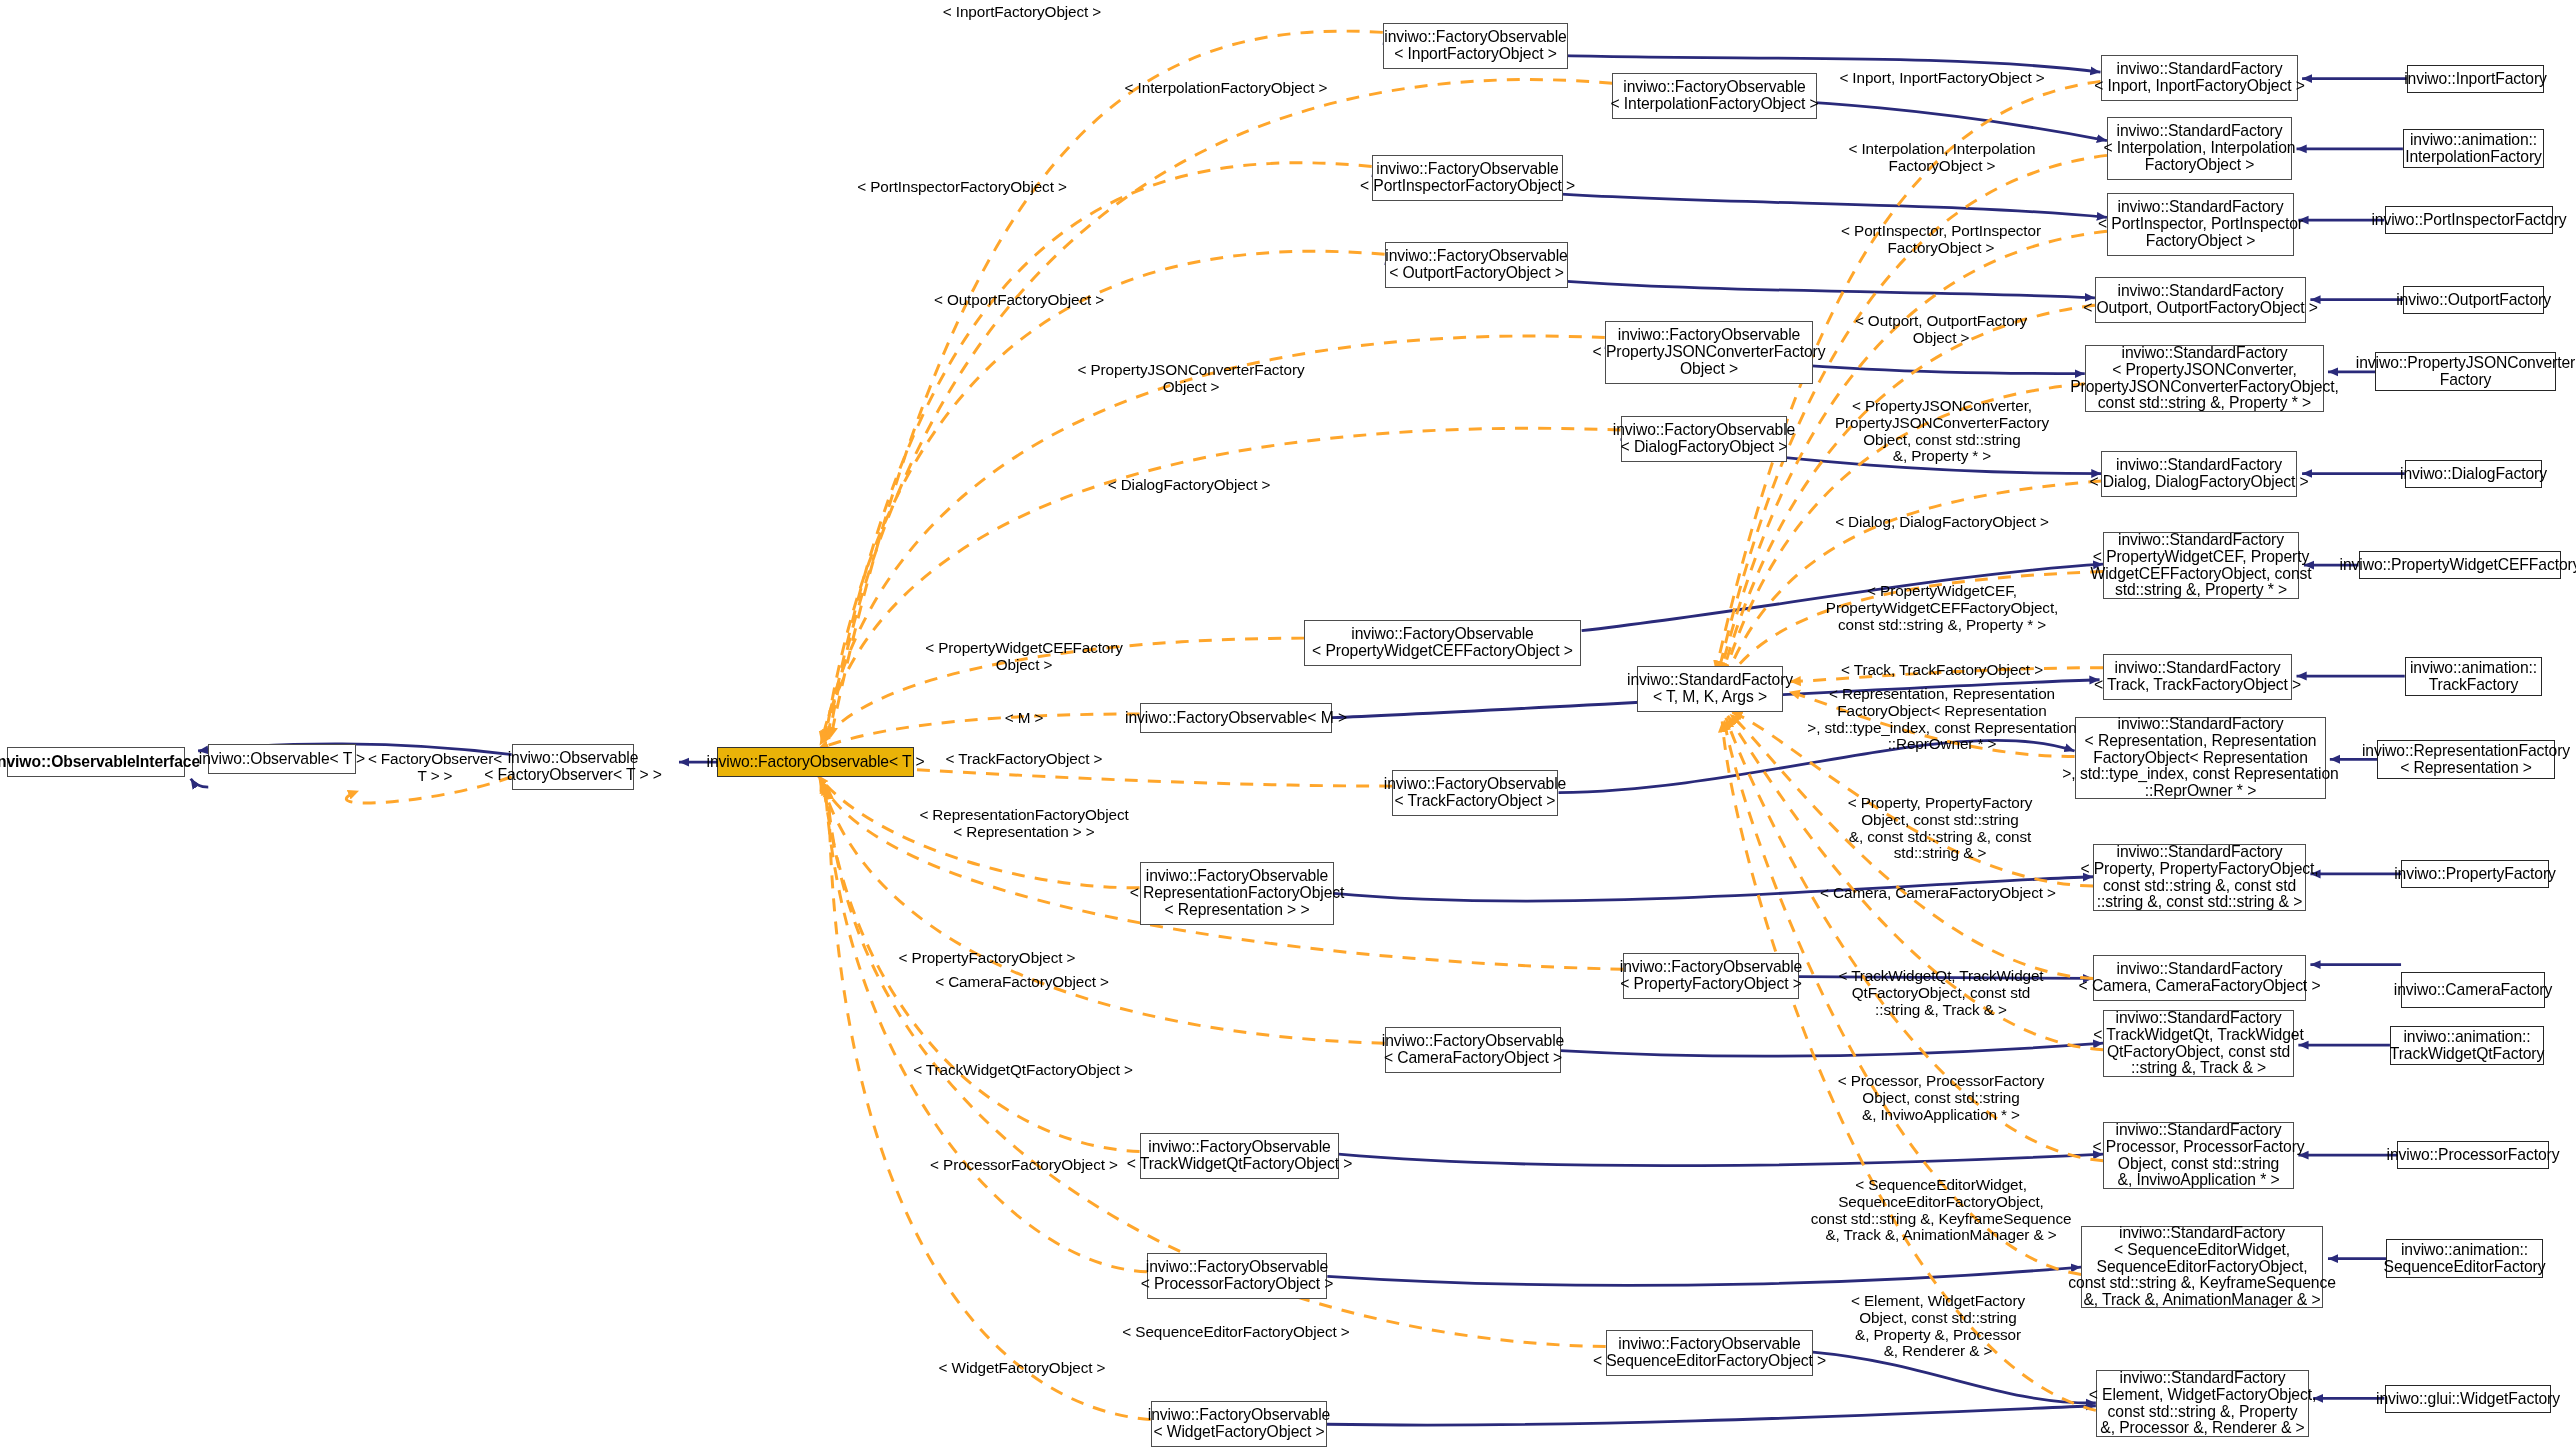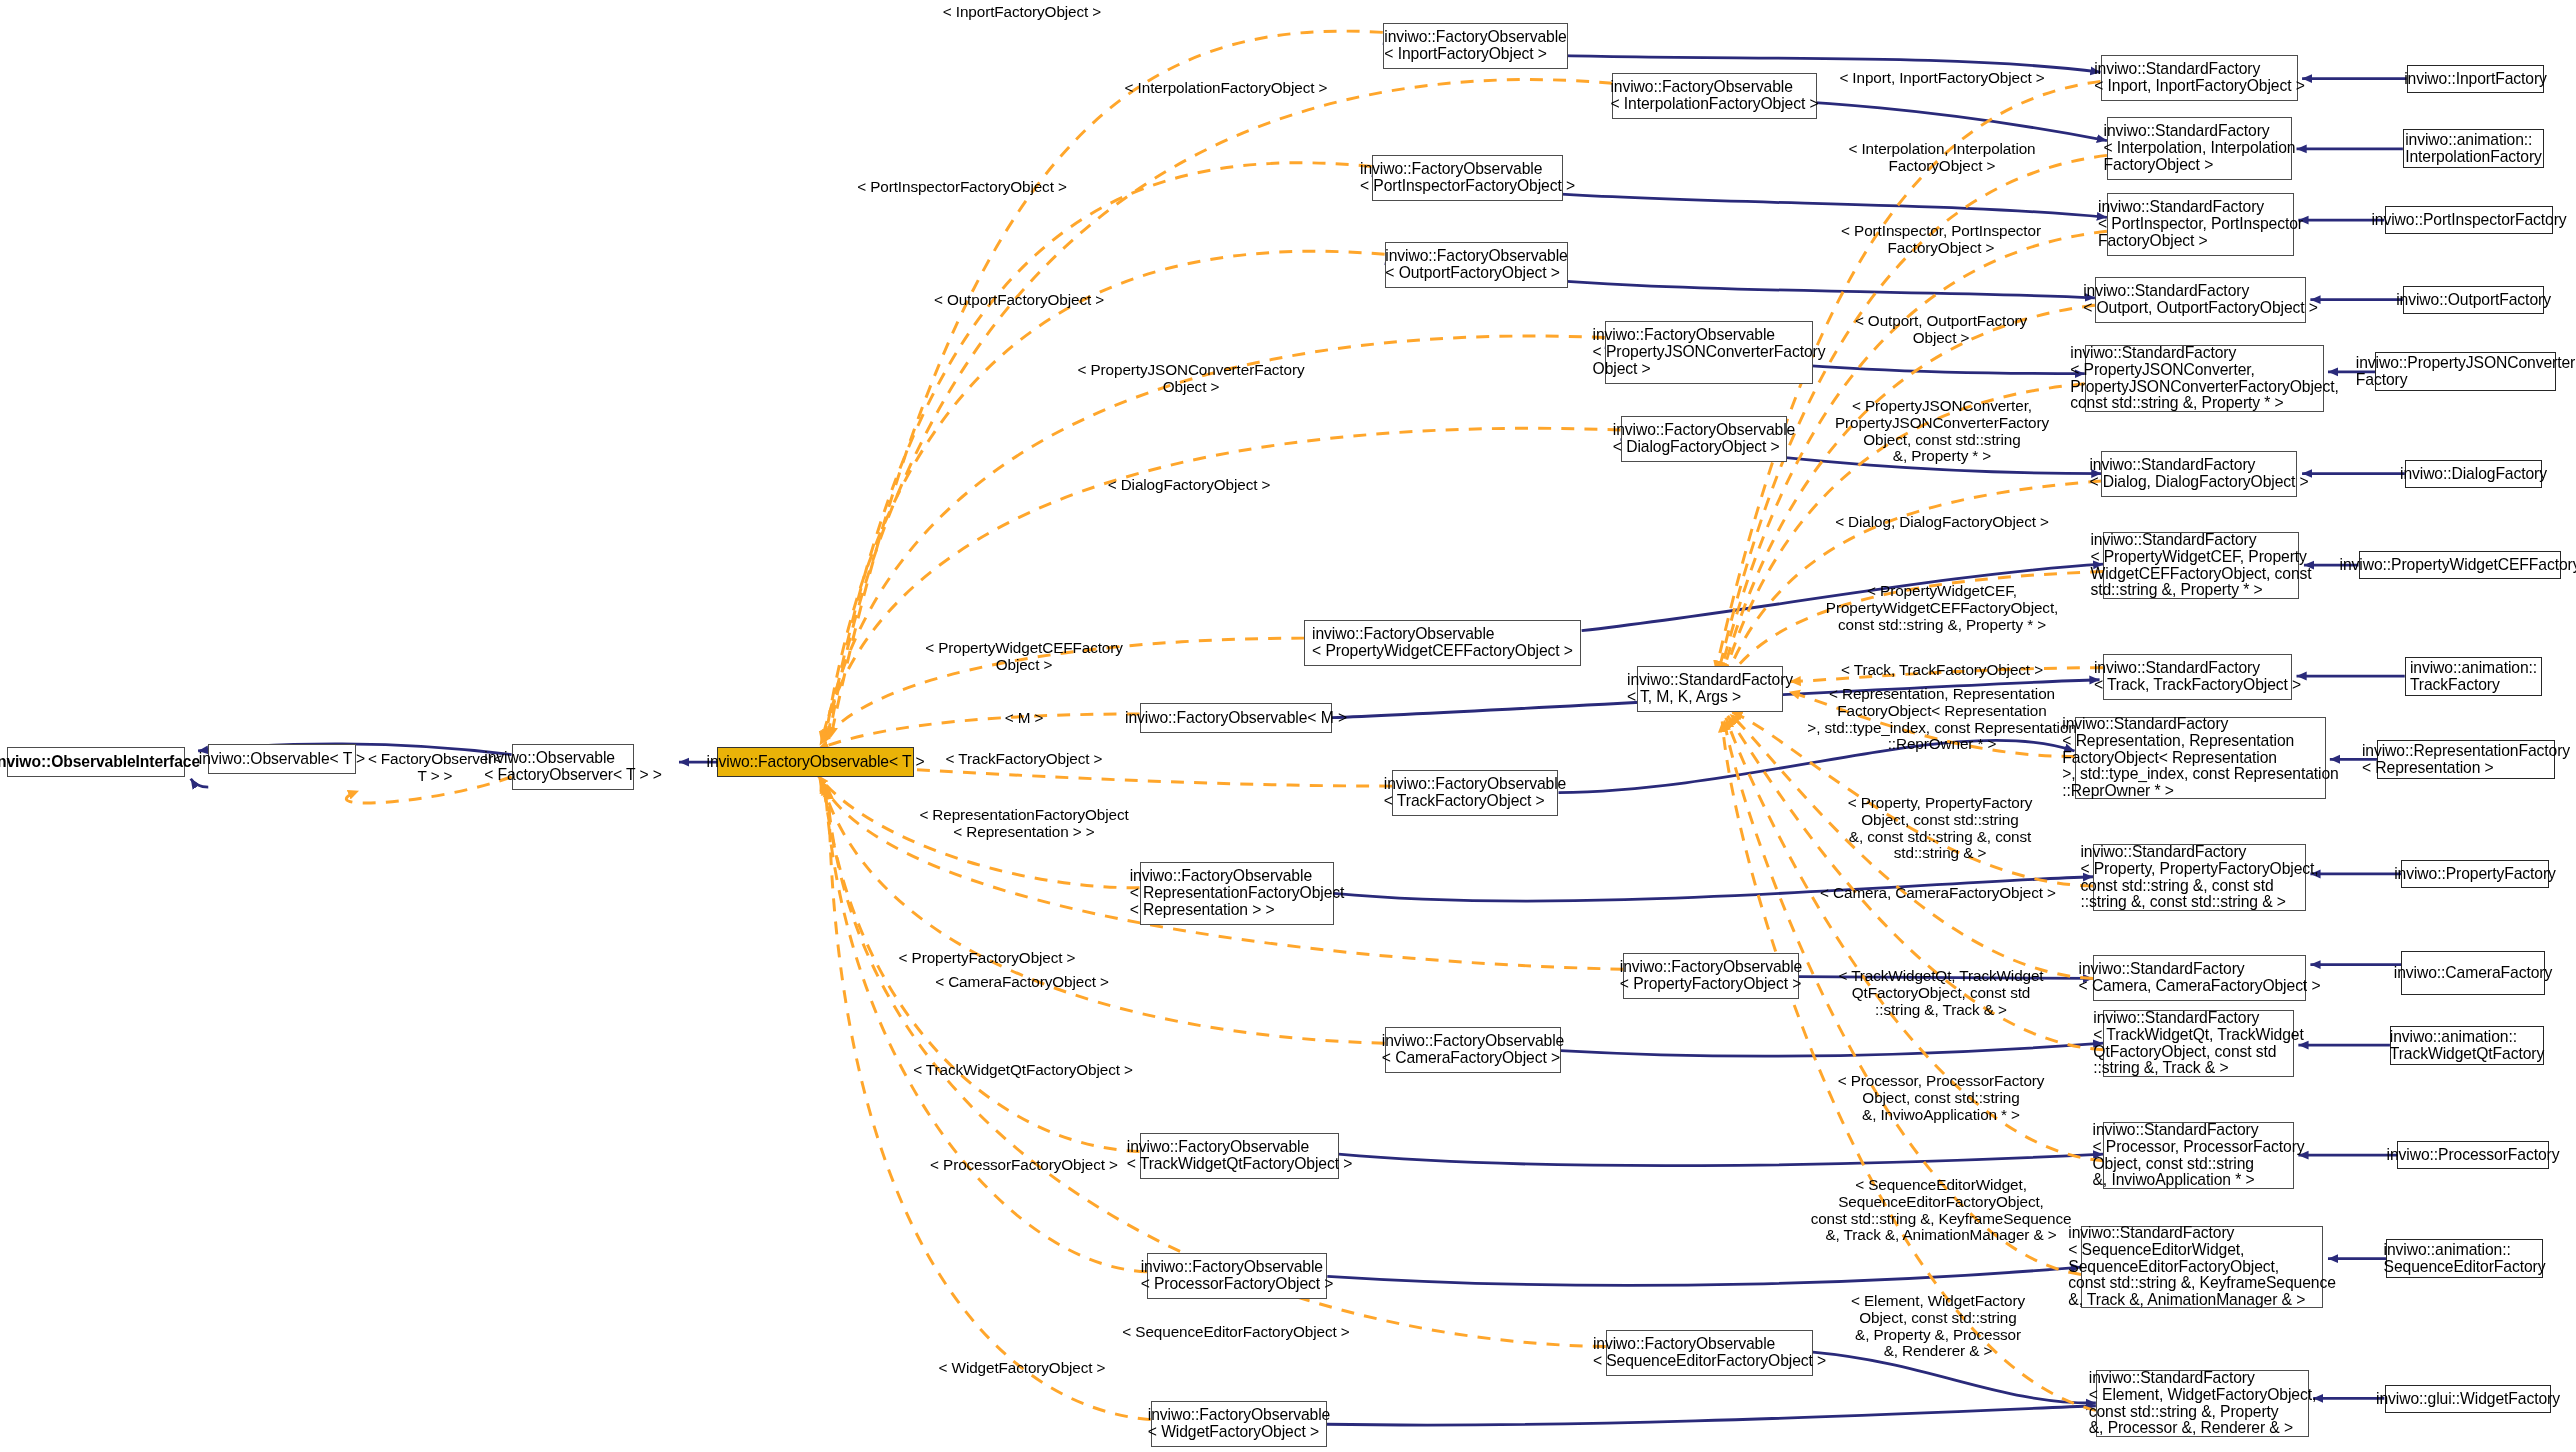--- a/index.html
+++ b/index.html
@@ -7,20 +7,21 @@
   #diagram{position:relative;width:2576px;height:1452px;background:#ffffff;overflow:hidden;}
   #edges{position:absolute;left:0;top:0;width:2576px;height:1452px;}
   .node{
     position:absolute;
     box-sizing:border-box;
     border:1.8px solid #4d4d4d;
     background:#ffffff;
     color:#000000;
     font-size:15.7px;
     line-height:1.08;
+    text-align:center;
     display:flex;
     align-items:center;
     justify-content:center;
     padding:1.8px 4.6px;
     white-space:pre;
     letter-spacing:-0.1px;
   }
   .node.thin{border:0.9px solid #262626;}
   .node.current{background:#eab308;border:1.8px solid #333;}
   .edgelabel{
@@ -215,21 +216,21 @@
     <div class="node thin" style="left: 2403px; top: 286px; width: 141px; height: 28px;">inviwo::OutportFactory</div>
     <div class="node thin" style="left: 2375px; top: 352px; width: 181px; height: 39px;">inviwo::PropertyJSONConverter
 Factory</div>
     <div class="node thin" style="left: 2405px; top: 460px; width: 137px; height: 28px;">inviwo::DialogFactory</div>
     <div class="node thin" style="left: 2359px; top: 551px; width: 202px; height: 28px;">inviwo::PropertyWidgetCEFFactory</div>
     <div class="node thin" style="left: 2405px; top: 657px; width: 137px; height: 39px;">inviwo::animation::
 TrackFactory</div>
     <div class="node thin" style="left: 2377px; top: 740px; width: 178px; height: 39px;">inviwo::RepresentationFactory
 &lt; Representation &gt;</div>
     <div class="node thin" style="left: 2401px; top: 860px; width: 148px; height: 28px;">inviwo::PropertyFactory</div>
-    <div class="node thin" style="left: 2401px; top: 951px; width: 144px; height: 44px;">inviwo::CameraFactory</div>
+    <div class="node thin" style="left: 2401px; top: 972px; width: 144px; height: 36px;">inviwo::CameraFactory</div>
     <div class="node thin" style="left: 2390px; top: 1026px; width: 154px; height: 39px;">inviwo::animation::
 TrackWidgetQtFactory</div>
     <div class="node thin" style="left: 2397px; top: 1141px; width: 152px; height: 28px;">inviwo::ProcessorFactory</div>
     <div class="node thin" style="left: 2386px; top: 1239px; width: 157px; height: 39px;">inviwo::animation::
 SequenceEditorFactory</div>
     <div class="node thin" style="left: 2385px; top: 1385px; width: 166px; height: 28px;">inviwo::glui::WidgetFactory</div>
     <div class="edgelabel" style="left: 435px; top: 751px;">&lt; FactoryObserver&lt;
 T &gt; &gt;</div>
     <div class="edgelabel" style="left: 1022px; top: 3.7px;">&lt; InportFactoryObject &gt;</div>
     <div class="edgelabel" style="left: 1226px; top: 80px;">&lt; InterpolationFactoryObject &gt;</div>

